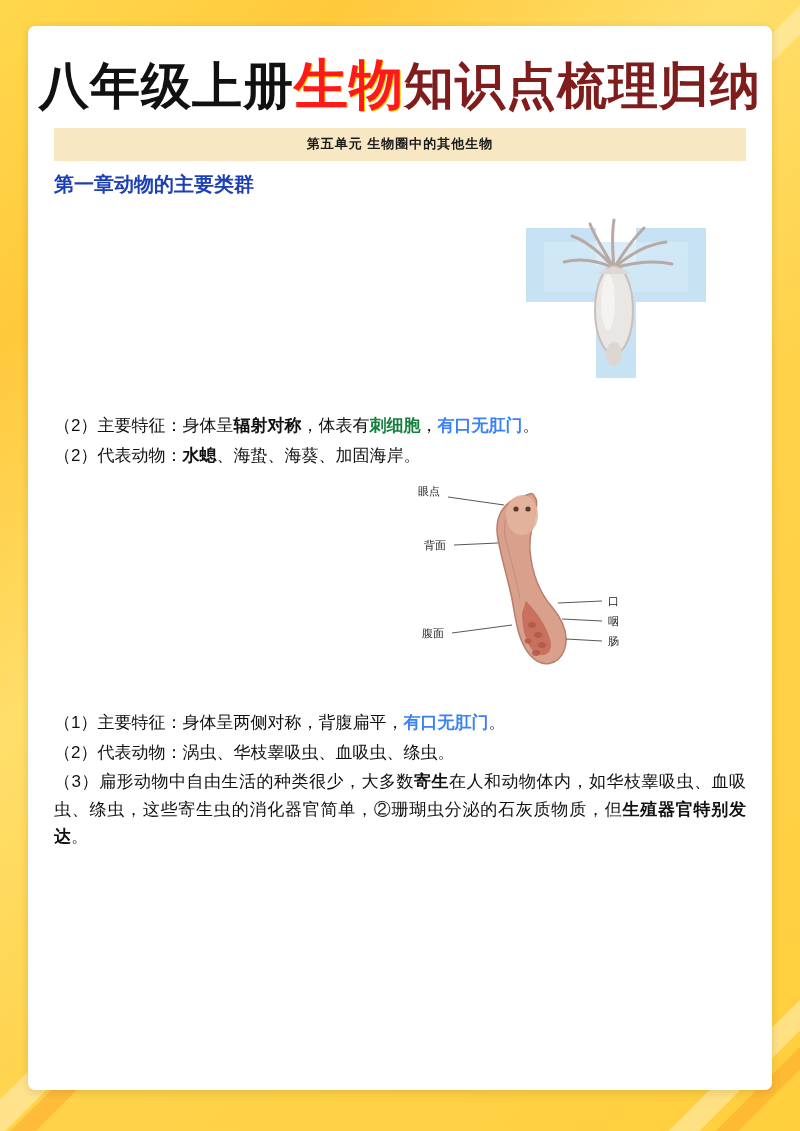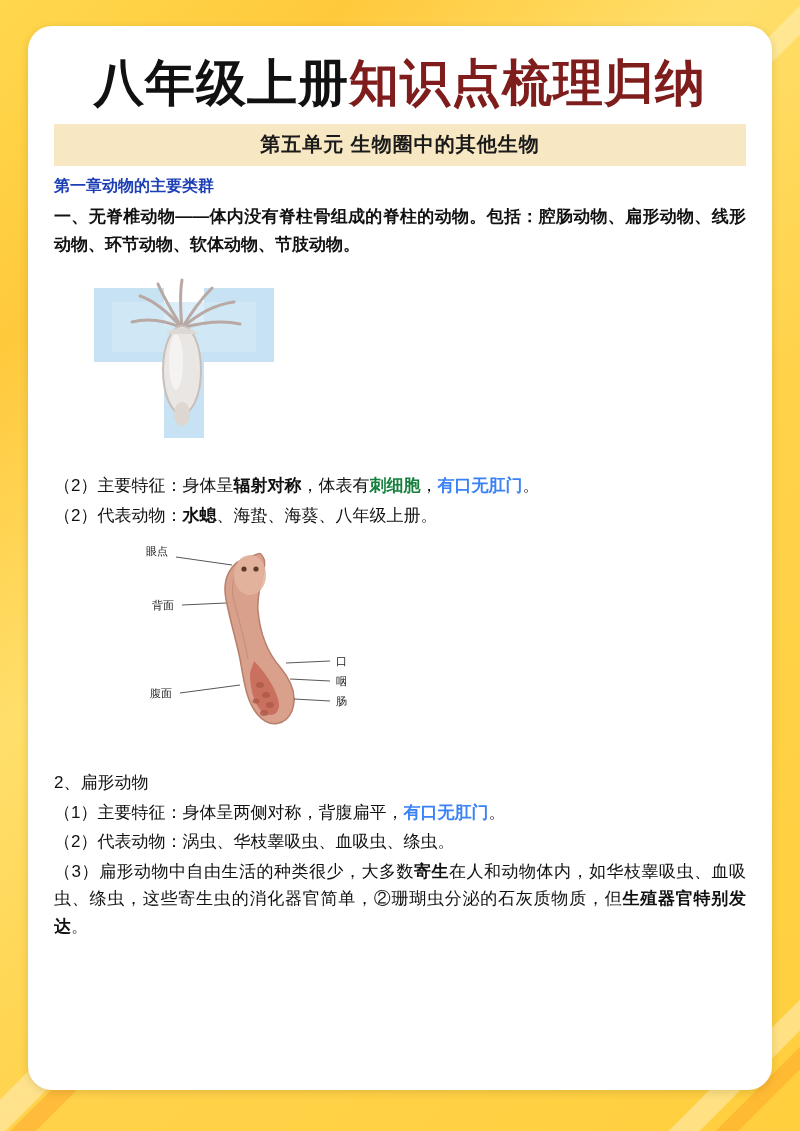--- a/index.html
+++ b/index.html
@@ -32,21 +32,21 @@
   .s4 { width: 170px; height: 16px; right: -40px; bottom: 20px; background: rgba(255,160,40,0.45); }
   .s5 { width: 180px; height: 20px; right: -60px; top: 40px; background: rgba(255,255,255,0.3); }
 
   .sheet {
     position: absolute;
     left: 28px;
     top: 26px;
     width: 744px;
     height: 1064px;
     background: #ffffff;
-    border-radius: 24px;
+    border-radius: 7px;
     box-shadow: 0 2px 10px rgba(0,0,0,0.12);
     overflow: hidden;
   }
   .inner {
     padding: 22px 26px 10px 26px;
     box-sizing: border-box;
     height: 100%;
   }
 
   
@@ -70,52 +70,52 @@
     color: #ff1a1a;
     font-size: 54px;
     text-shadow: 1px 1px 0 #ffd000;
   }
   .t-purple { color: #7f1d1d; }
 
   
   .unit-bar {
     background: #f7e7c2;
     text-align: center;
-    font-size: 20px;
+    font-size: 13px;
     font-weight: bold;
     color: #1a1a1a;
     padding: 7px 0 8px 0;
     letter-spacing: 1px;
     margin-bottom: 10px;
   }
 
   
   .chapter {
     color: #1d3fb5;
     font-weight: bold;
-    font-size: 16px;
+    font-size: 20px;
     margin-bottom: 6px;
   }
 
   
   .para {
     font-size: 17px;
     line-height: 1.62;
     color: #111111;
     text-align: justify;
     margin: 0 0 2px 0;
   }
   .b { font-weight: bold; }
   .red { color: #15803d; font-weight: bold; }
   .green { color: #3b82f6; font-weight: bold; }
 
   
   .fig {
     display: flex;
-    justify-content: flex-start;
+    justify-content: flex-end;
     align-items: center;
   }
   .fig-hydra { height: 196px; margin: 8px 0 10px 0; }
   .fig-worm { height: 226px; margin: 6px 0 8px 0; }
 </style>
 </head>
 <body>
 
 <div class="page">
 
@@ -123,28 +123,28 @@
   <div class="deco-stripe s2"></div>
   <div class="deco-stripe s3"></div>
   <div class="deco-stripe s4"></div>
   <div class="deco-stripe s5"></div>
 
   <div class="sheet">
     <div class="inner">
 
       <div class="title-row">
         <span class="title-part t-black">八年级上册</span>
+        <span class="title-part t-red">生物</span>
         <span class="title-part t-purple">知识点梳理归纳</span>
       </div>
 
       <div class="unit-bar">第五单元  生物圈中的其他生物</div>
 
       <div class="chapter">第一章动物的主要类群</div>
 
-      <p class="para b">一、无脊椎动物——体内没有脊柱骨组成的脊柱的动物。包括：腔肠动物、扁形动物、线形动物、环节动物、软体动物、节肢动物。</p>
 
       <div class="fig fig-hydra">
         <svg width="260" height="196" viewBox="0 0 260 196">
 
           <g opacity="0.65">
             <polygon points="40,22 110,22 110,60 150,60 150,22 220,22 220,96 150,96 150,172 110,172 110,96 40,96" fill="#a9d3ee"></polygon>
             <polygon points="58,36 202,36 202,86 58,86" fill="#bcdef2" opacity="0.8"></polygon>
           </g>
 
           <g stroke="#b9a9a4" stroke-width="3" fill="none" stroke-linecap="round">
@@ -162,21 +162,21 @@
           <ellipse cx="122" cy="96" rx="7" ry="28" fill="#f7f5f3" opacity="0.85"></ellipse>
           <path d="M112 68 C118 60 138 60 144 68" fill="#ded8d4"></path>
           <ellipse cx="128" cy="148" rx="8" ry="12" fill="#ddd6d1"></ellipse>
         </svg>
       </div>
 
       <p class="para">
         <span>（2）主要特征：身体呈</span><span class="b">辐射对称</span><span>，体表有</span><span class="red">刺细胞</span><span>，</span><span class="green">有口无肛门</span><span>。</span>
       </p>
       <p class="para">
-        <span>（2）代表动物：</span><span class="b">水螅</span><span>、海蛰、海葵、八年级上册。</span>
+        <span>（2）代表动物：</span><span class="b">水螅</span><span>、海蛰、海葵、加固海岸。</span>
       </p>
 
       <div class="fig fig-worm">
         <svg width="420" height="226" viewBox="0 0 420 226">
 
           <path d="M196 22 C176 26 168 44 172 64 C176 86 182 104 186 124 C190 146 192 166 204 180 C216 194 232 190 238 176 C244 160 236 144 226 132 C214 118 206 98 204 76 C202 52 214 34 210 24 C206 16 206 18 196 22 Z" fill="#d9a08c" stroke="#b77f6c" stroke-width="1.5"></path>
           <path d="M192 30 C180 36 176 50 180 66 C186 88 190 104 194 124" fill="none" stroke="#c08f7b" stroke-width="1"></path>
           <ellipse cx="196" cy="40" rx="16" ry="20" fill="#e3b49e" opacity="0.9"></ellipse>
           <ellipse cx="190" cy="34" rx="2.6" ry="2.6" fill="#5a3a2a"></ellipse>
           <ellipse cx="202" cy="34" rx="2.6" ry="2.6" fill="#5a3a2a"></ellipse>
@@ -201,21 +201,20 @@
             <text x="92" y="20">眼点</text>
             <text x="98" y="74">背面</text>
             <text x="96" y="162">腹面</text>
             <text x="282" y="130">口</text>
             <text x="282" y="150">咽</text>
             <text x="282" y="170">肠</text>
           </g>
         </svg>
       </div>
 
-      <p class="para">2、扁形动物</p>
       <p class="para">
         <span>（1）主要特征：身体呈两侧对称，背腹扁平，</span><span class="green">有口无肛门</span><span>。</span>
       </p>
       <p class="para">（2）代表动物：涡虫、华枝睾吸虫、血吸虫、绦虫。</p>
       <p class="para">
         <span>（3）扁形动物中自由生活的种类很少，大多数</span><span class="b">寄生</span><span>在人和动物体内，如华枝睾吸虫、血吸虫、绦虫，这些寄生虫的消化器官简单，②珊瑚虫分泌的石灰质物质，但</span><span class="b">生殖器官特别发达</span><span>。</span>
       </p>
 
     </div>
   </div>

